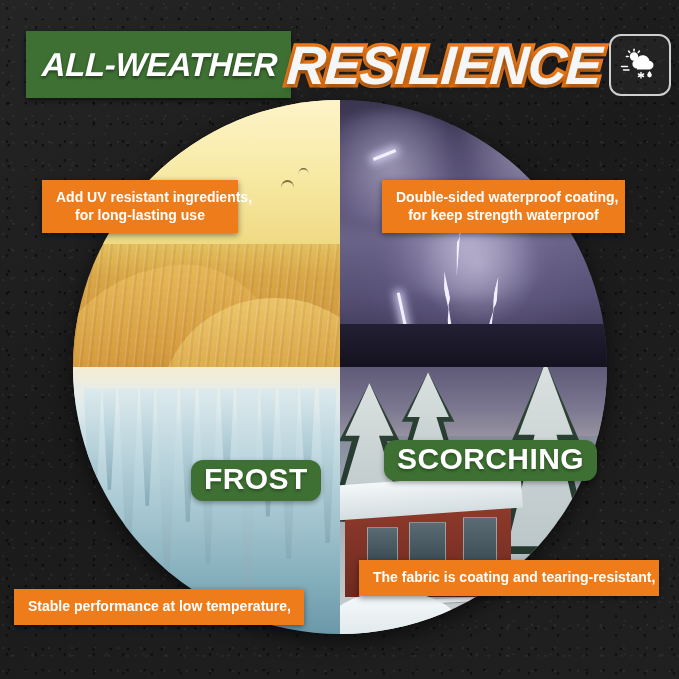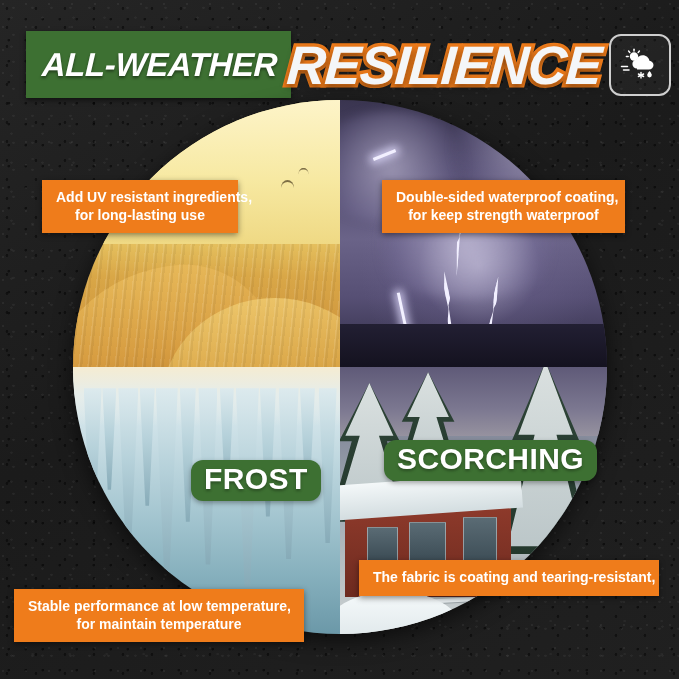--- a/index.html
+++ b/index.html
@@ -379,20 +379,19 @@
     <div>for long-lasting use</div>
   </div>
 
   <div class="caption" style="left:382px;top:180px;width:243px;">
     <div>Double-sided waterproof coating,</div>
     <div>for keep strength waterproof</div>
   </div>
 
   <div class="caption" style="left:14px;top:560px;width:290px;margin-top:29px;">
     <div>Stable performance at low temperature,</div>
-    <div>for maintain temperature</div>
   </div>
 
   <div class="caption" style="left:359px;top:560px;width:300px;">
     <div>The fabric is coating and tearing-resistant,</div>
   </div>
 
 </div>
 
 </body></html>

